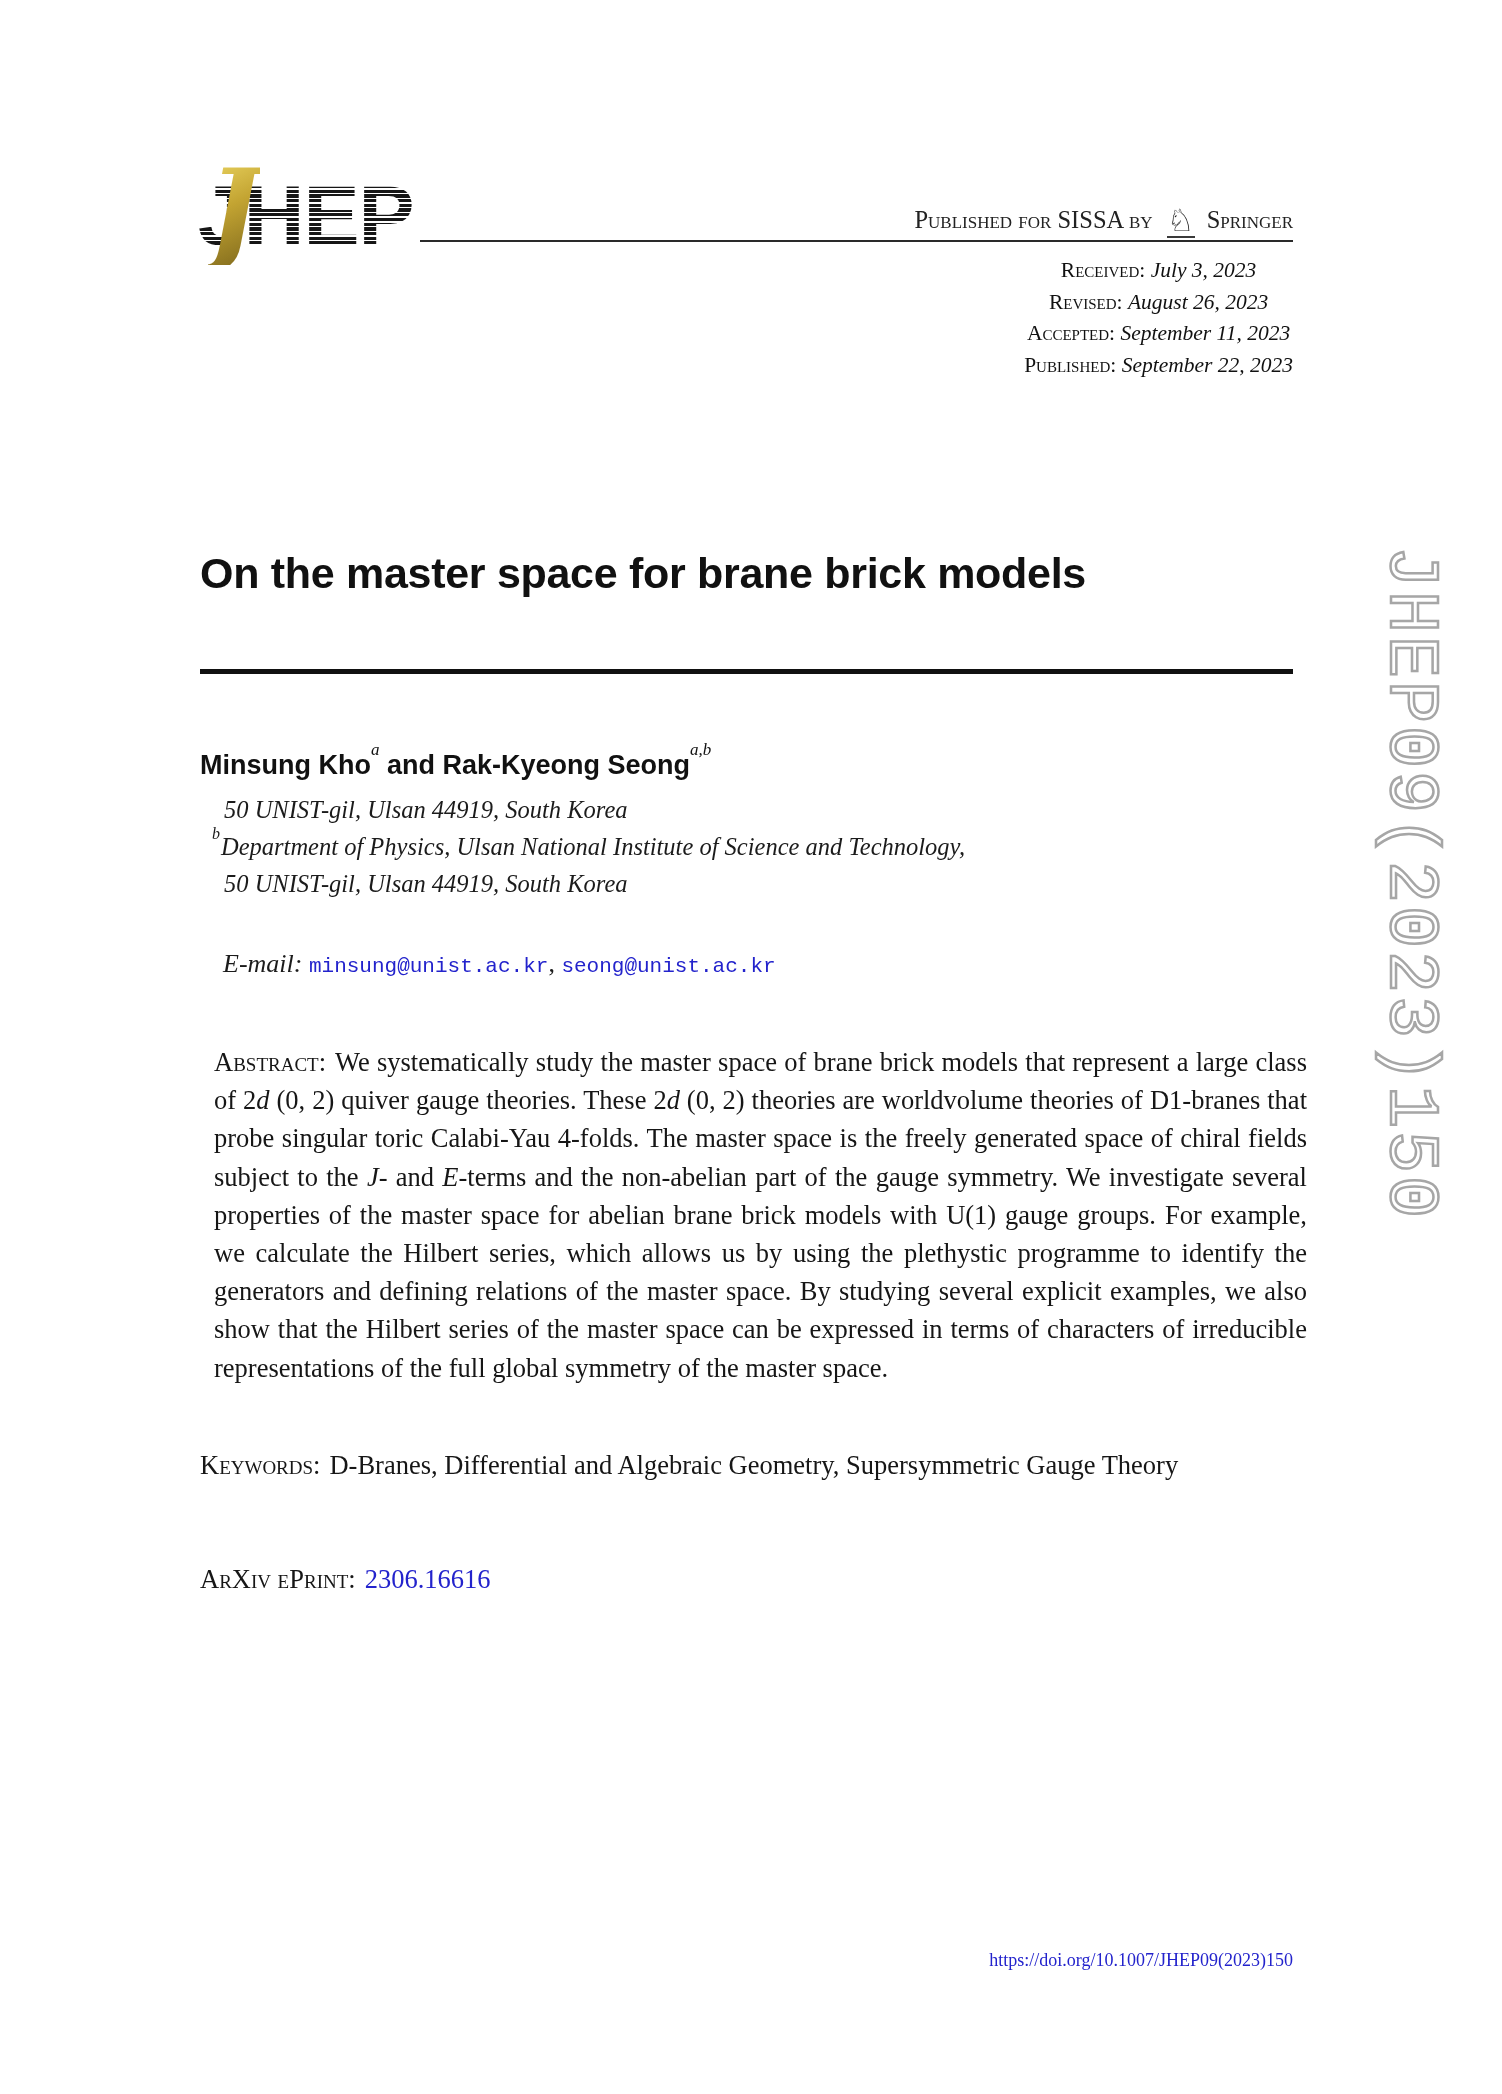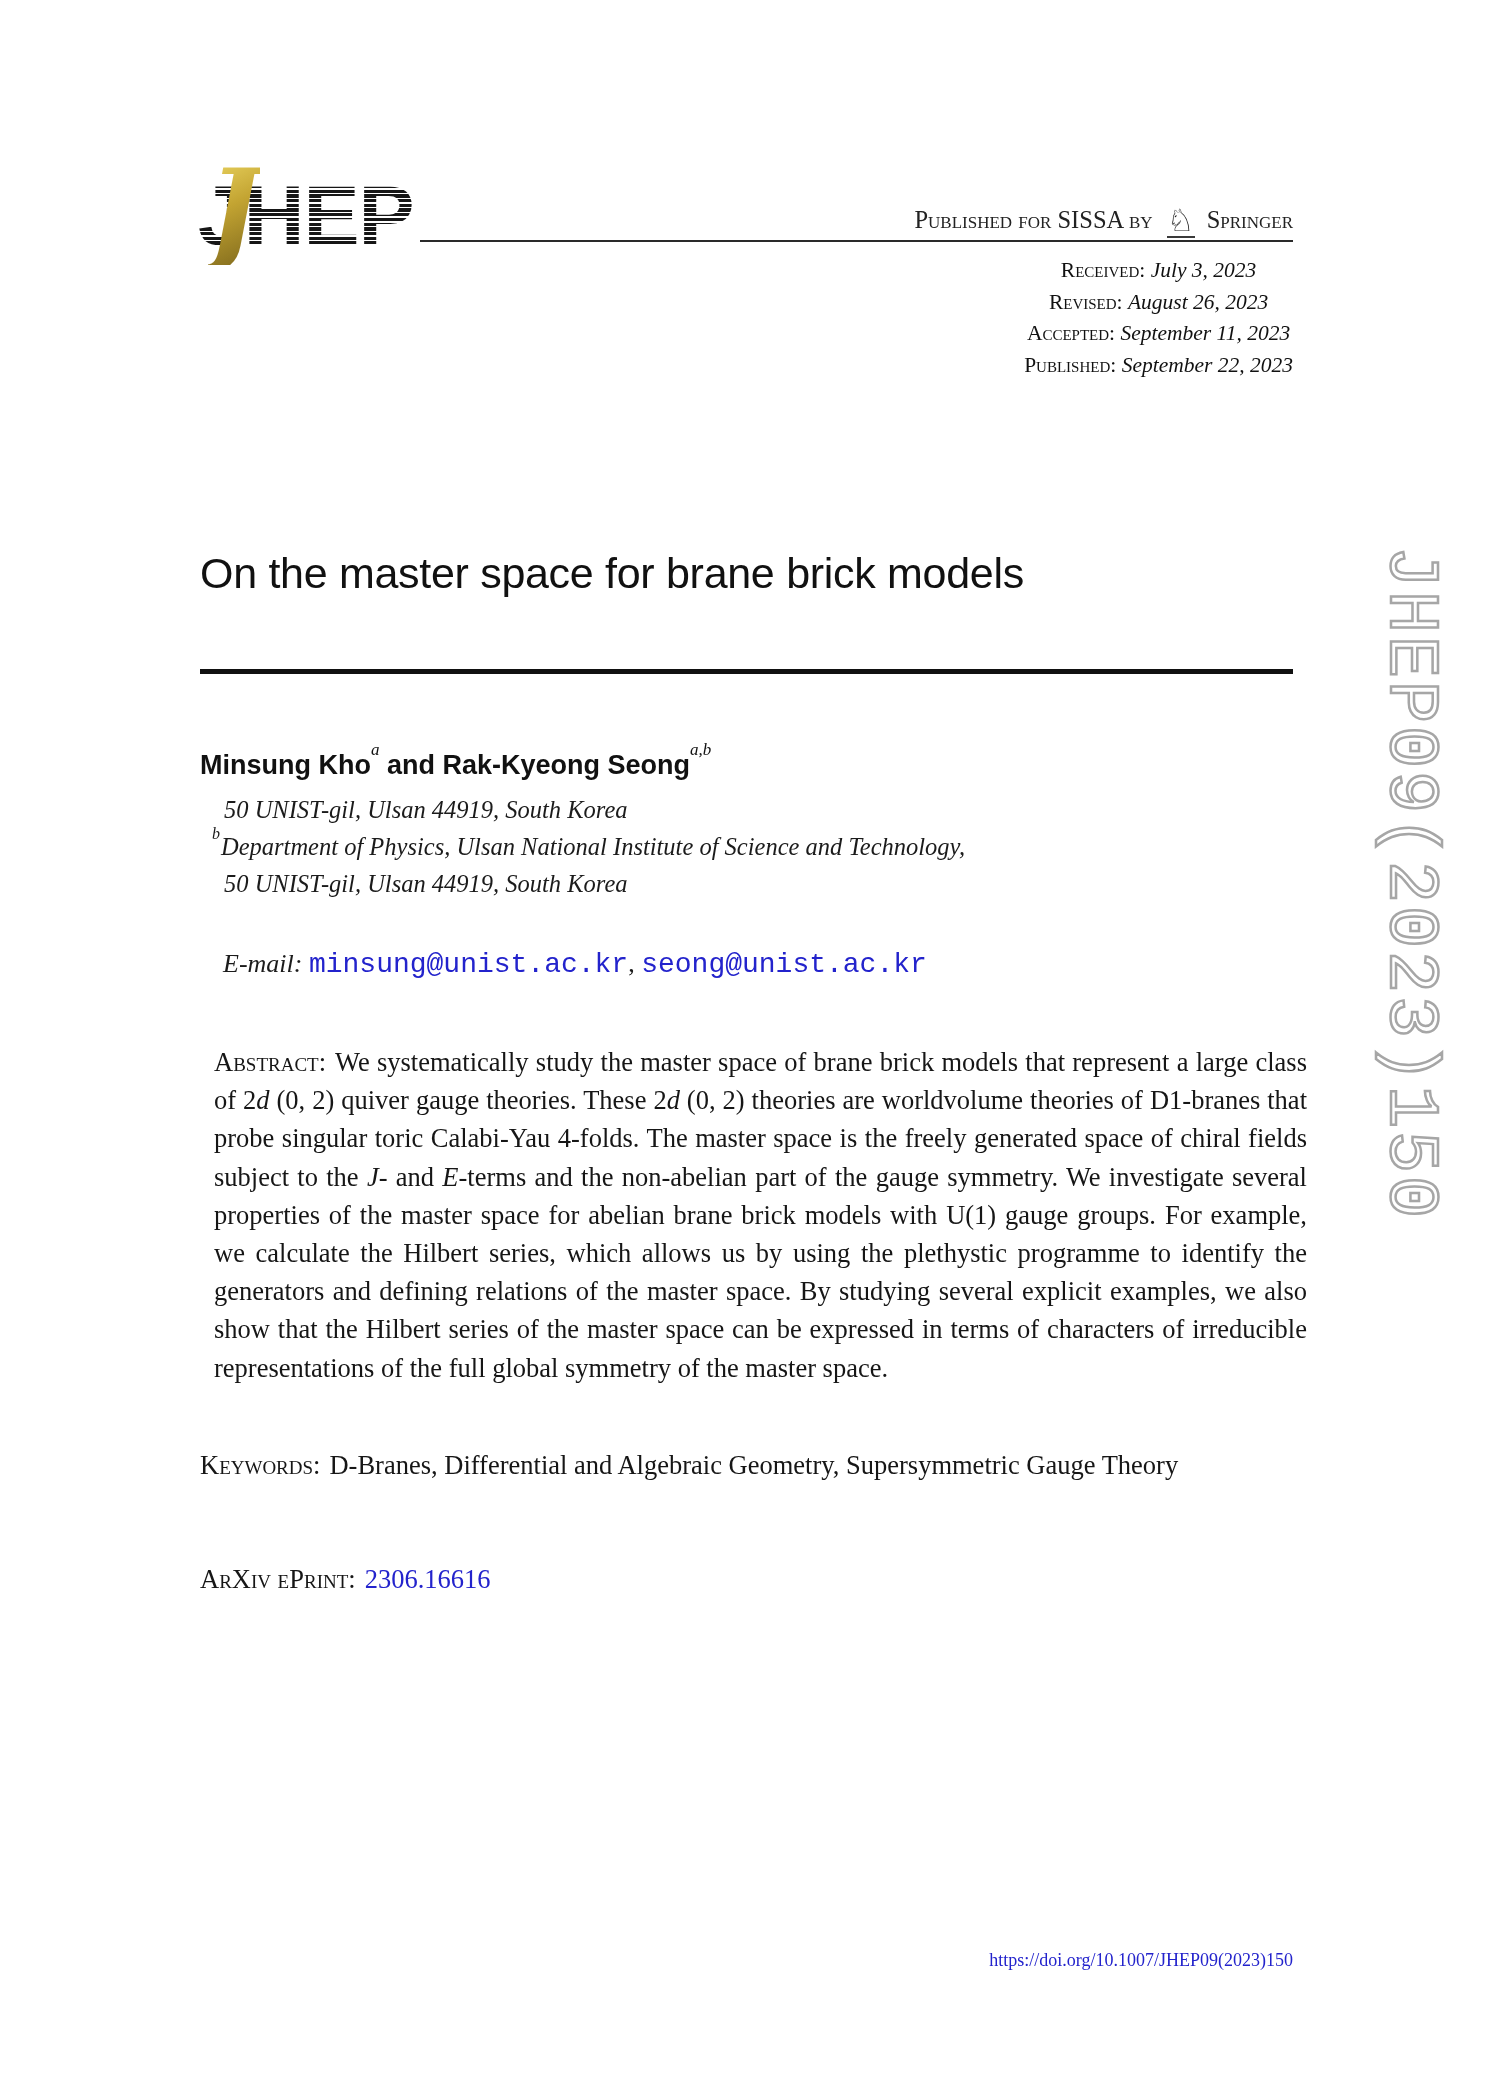--- a/index.html
+++ b/index.html
@@ -22,37 +22,37 @@
   .knight{display:inline-block;font-family:"DejaVu Sans",sans-serif;font-size:31px;line-height:1;
         border-bottom:2px solid #3a3a3a;margin:0 6px 0 8px;position:relative;top:3px;}
   .rule-top{position:absolute;left:420px;top:240px;width:873px;height:2px;background:#2a2a2a;}
 
   .dates{position:absolute;top:255px;right:209px;text-align:center;font-size:21.5px;line-height:31.5px;
         white-space:nowrap;color:#111;}
   .dates .value{font-style:italic;}
 
   
   .title{position:absolute;left:200px;top:549px;width:1100px;
-        font-family:"Liberation Sans","DejaVu Sans",sans-serif;font-weight:normal;
+        font-family:"Liberation Sans","DejaVu Sans",sans-serif;font-weight:bold;
         font-size:43px;letter-spacing:-0.3px;color:#111;}
   .rule-title{position:absolute;left:200px;top:669px;width:1093px;height:5px;background:#111;}
 
   
   .authors{position:absolute;left:200px;top:750px;font-family:"Liberation Sans","DejaVu Sans",sans-serif;
         font-weight:bold;font-size:27px;color:#111;}
   .authors sup{font-family:"Liberation Serif","DejaVu Serif",serif;font-style:italic;font-weight:normal;
         font-size:17px;position:relative;top:-0.55em;line-height:0;}
 
   .affils{position:absolute;left:212px;top:791px;font-style:italic;font-size:24.5px;line-height:37px;color:#1b1b1b;}
   .affils sup{font-size:16px;position:relative;top:-0.45em;line-height:0;margin-right:1px;}
   .affils .cont{padding-left:12px;}
 
   .email{position:absolute;left:223px;top:949px;font-size:26px;}
   .email .label{font-style:italic;}
-  .mono-link{font-family:"Liberation Mono","DejaVu Sans Mono",monospace;font-size:28px;
+  .mono-link{font-family:"Liberation Mono","DejaVu Sans Mono",monospace;font-size:21px;
         color:#2323cc;text-decoration:none;}
 
   
   .abstract{position:absolute;left:200px;top:1029px;width:1093px;font-size:26.5px;line-height:38.2px;
         text-align:justify;color:#161616;}
   .abstract .label{font-variant:small-caps;margin-right:9px;}
   .keywords{position:absolute;left:200px;top:1446px;width:1093px;font-size:26.5px;line-height:38px;
         text-align:justify;color:#161616;}
   .keywords .label{font-variant:small-caps;margin-right:9px;}
   .arxiv{position:absolute;left:200px;top:1564px;font-size:26.5px;color:#161616;}

